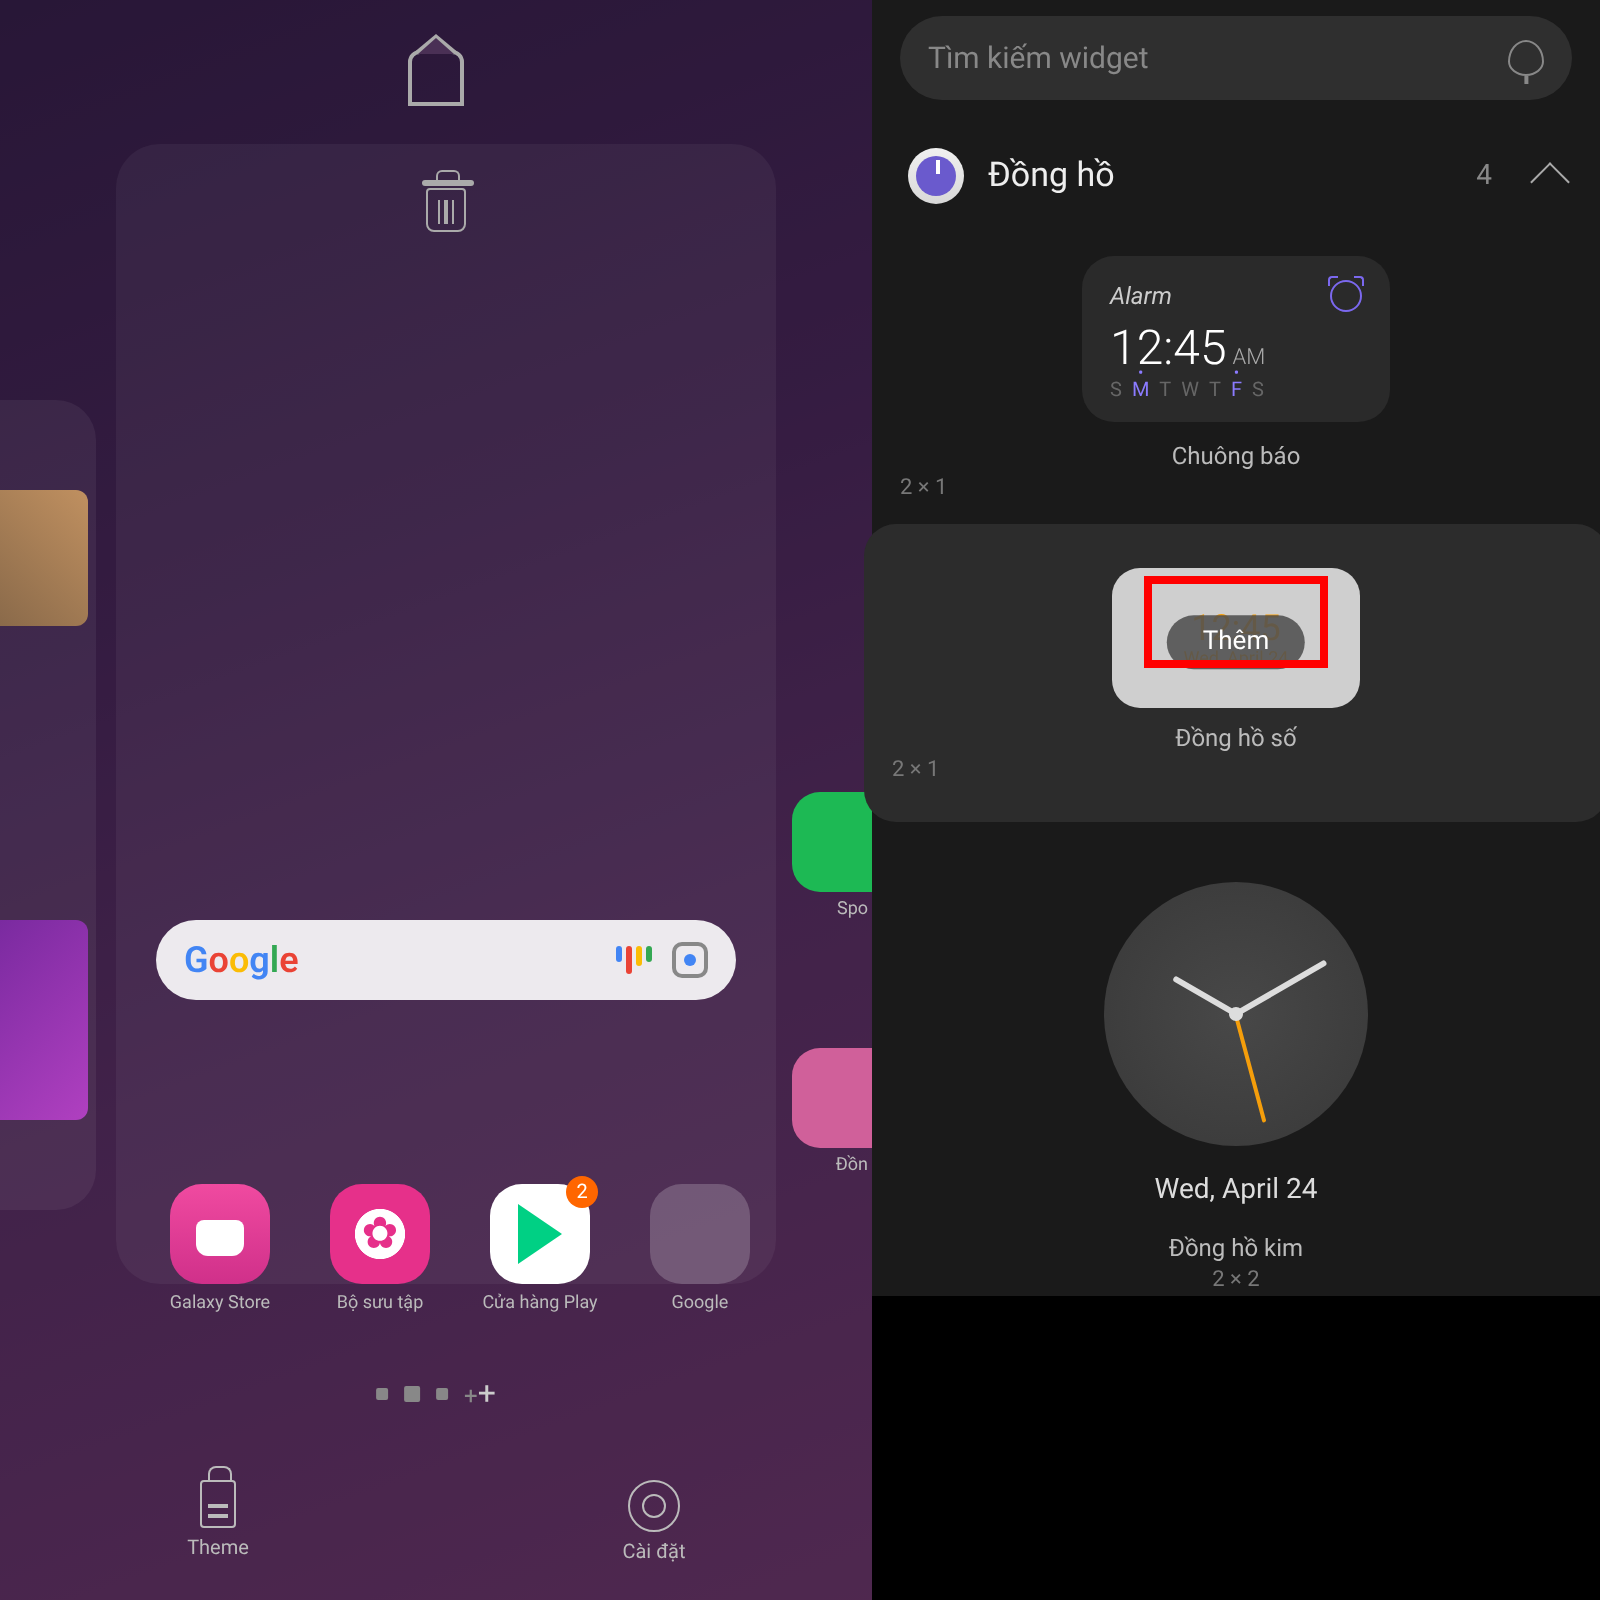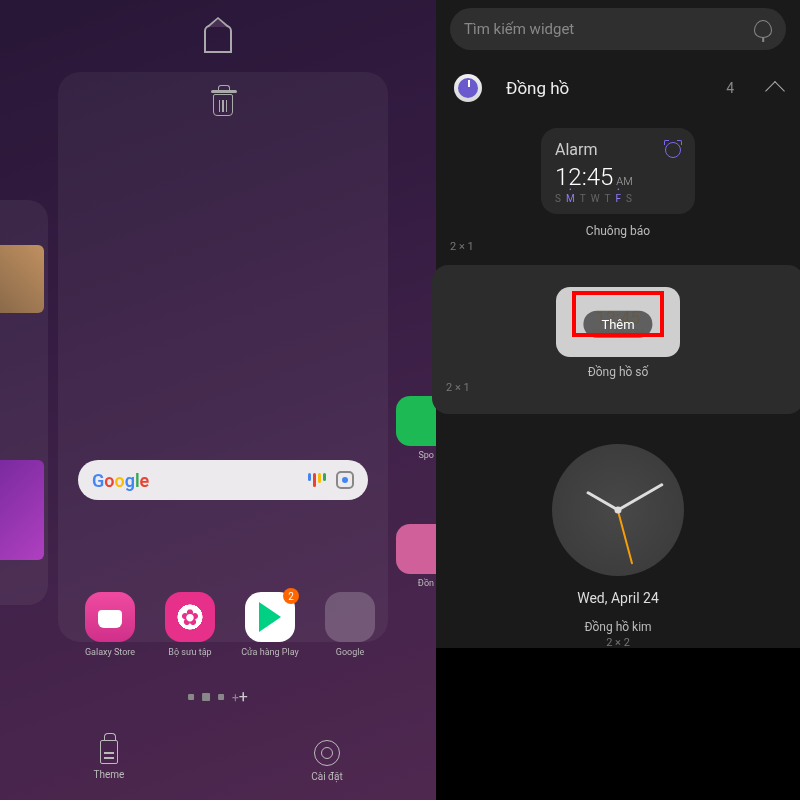--- a/index.html
+++ b/index.html
@@ -83,31 +83,31 @@
 .ic-gear { border:1.6px solid #bbb; border-radius:50%; }
 .ic-gear::before { content:''; position:absolute; inset:6px; border:1.6px solid #bbb; border-radius:50%; }
 .highlight-red { border:4px solid #ff0000; }
 .bb-widget { background:rgba(90,70,100,0.4); }
 
 
 .r-search { margin:8px 14px 14px; height:42px; background:#2f2f2f; border-radius:22px; display:flex; align-items:center; padding:0 14px; color:#888; font-size:15px; }
 .r-mic { width:18px; height:18px; border:1.6px solid #888; border-radius:50% 50% 50% 50%/60% 60% 40% 40%; position:relative; }
 .r-mic::after { content:''; position:absolute; bottom:-5px; left:50%; transform:translateX(-50%); width:1.6px; height:4px; background:#888; }
 
-.r-header { display:flex; align-items:center; padding:10px 18px; gap:24px; color:#eee; }
+.r-header { display:flex; align-items:center; padding:10px 18px; gap:12px; color:#eee; }
 .clock-app-ic { width:28px; height:28px; background:linear-gradient(180deg,#f0f0f0,#d8d8d8); border-radius:50%; position:relative; }
 .clock-app-ic::before { content:''; position:absolute; inset:4px; background:#6a5acd; border-radius:50%; }
 .clock-app-ic::after { content:''; position:absolute; top:6px; left:50%; width:1.5px; height:7px; background:#fff; transform-origin:bottom; }
 .r-title { font-size:17px; flex:1; }
 .r-count { color:#888; font-size:14px; margin-right:10px; }
 .chev-up { width:14px; height:14px; border-top:1.6px solid #aaa; border-right:1.6px solid #aaa; transform:rotate(-45deg); margin-top:6px; }
 
 .widget-section { padding:16px 14px 4px; }
 .alarm-card { width:154px; margin:0 auto 10px; background:#2a2a2a; border-radius:16px; padding:12px 14px 10px; }
-.alarm-top { display:flex; justify-content:space-between; align-items:center; color:#ccc; font-size:16px; }
+.alarm-top { display:flex; justify-content:space-between; align-items:center; color:#ccc; font-size:12px;font-style:italic; }
 .alarm-bell { width:16px; height:16px; border:1.5px solid #7b68ee; border-radius:50%; position:relative; }
 .alarm-bell::before { content:''; position:absolute; top:-3px; left:-2px; width:4px; height:4px; border-top:1.5px solid #7b68ee; border-left:1.5px solid #7b68ee; border-radius:2px 0 0 0; }
 .alarm-bell::after { content:''; position:absolute; top:-3px; right:-2px; width:4px; height:4px; border-top:1.5px solid #7b68ee; border-right:1.5px solid #7b68ee; border-radius:0 2px 0 0; }
 .alarm-time { font-size:24px; color:#fff; font-weight:300; margin:4px 0 2px; }
 .alarm-time small { font-size:11px; color:#aaa; margin-left:3px;margin-top:28px; }
 .days { display:flex; gap:5px; font-size:10px; }
 .days span { color:#666; position:relative; }
 .days span.on { color:#8b7bff; }
 .days span.on::before { content:'•'; position:absolute; top:-8px; left:50%; transform:translateX(-50%); color:#8b7bff; font-size:8px; }
 .w-label { text-align:center; font-size:12px; color:#bbb; margin:2px 0; }

